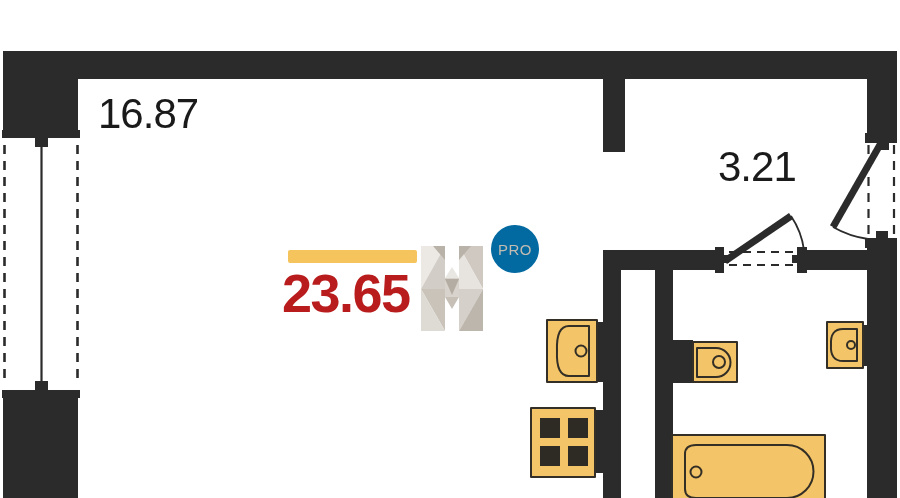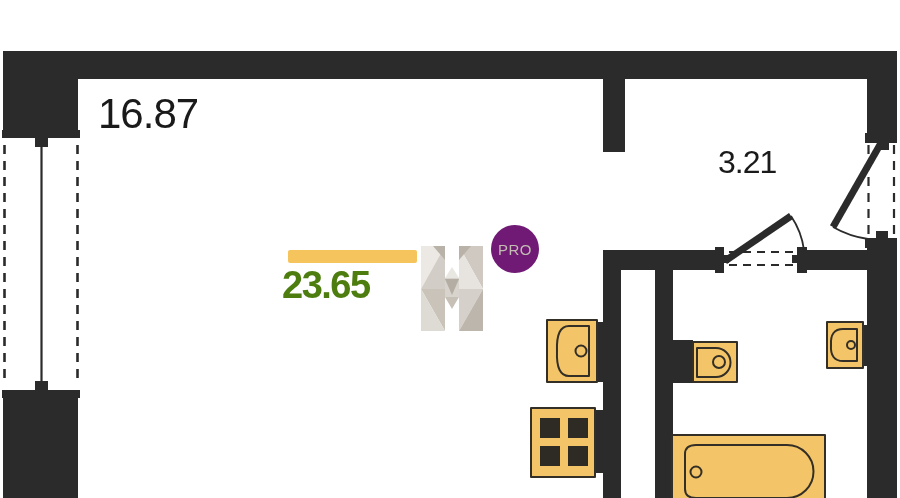--- a/index.html
+++ b/index.html
@@ -7,31 +7,31 @@
     position:relative;width:900px;height:498px;background:#ffffff;overflow:hidden;
     font-family:"Liberation Sans", sans-serif;
     margin-top:45px;
   }
   .plan-svg{position:absolute;left:0;top:0;}
   .area-label{
     position:absolute;color:#1a1a1a;line-height:1;letter-spacing:-1px;
     font-family:"Liberation Sans", sans-serif;white-space:nowrap;
   }
   .label-living{left:98px;top:48px;font-size:42px;}
-  .label-hall{left:718px;top:101px;font-size:32px;}
+  .label-hall{left:718px;top:101px;font-size:42px;}
   .label-bath{left:731px;top:343px;font-size:40px;}
-  .label-total{left:282px;top:221px;font-size:38px;font-weight:bold;letter-spacing:-1.5px;color:#4d7c0f;}
+  .label-total{left:282px;top:221px;font-size:54px;font-weight:bold;letter-spacing:-1.5px;color:#b91c1c;}
   .accent-bar{
     position:absolute;left:288px;top:205px;width:129px;height:13px;
     background:#f5c45c;border-radius:2px;
   }
   .logo-h{position:absolute;left:421px;top:201px;}
   .pro-badge{
     position:absolute;left:491px;top:180px;width:48px;height:48px;border-radius:50%;
-    background:#701a75;display:flex;align-items:center;justify-content:center;
+    background:#0369a1;display:flex;align-items:center;justify-content:center;
     color:#c3bcb2;font-size:15px;letter-spacing:0.5px;
   }
 </style>
 </head>
 <body>
 
 <div class="stage">
 
   <svg class="plan-svg" width="900" height="498" viewBox="0 0 900 498">
 

